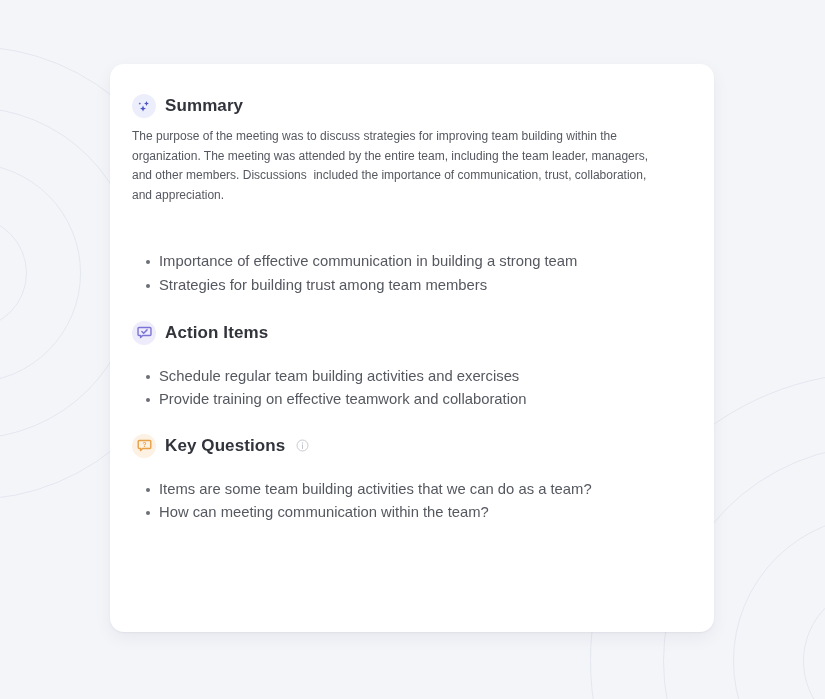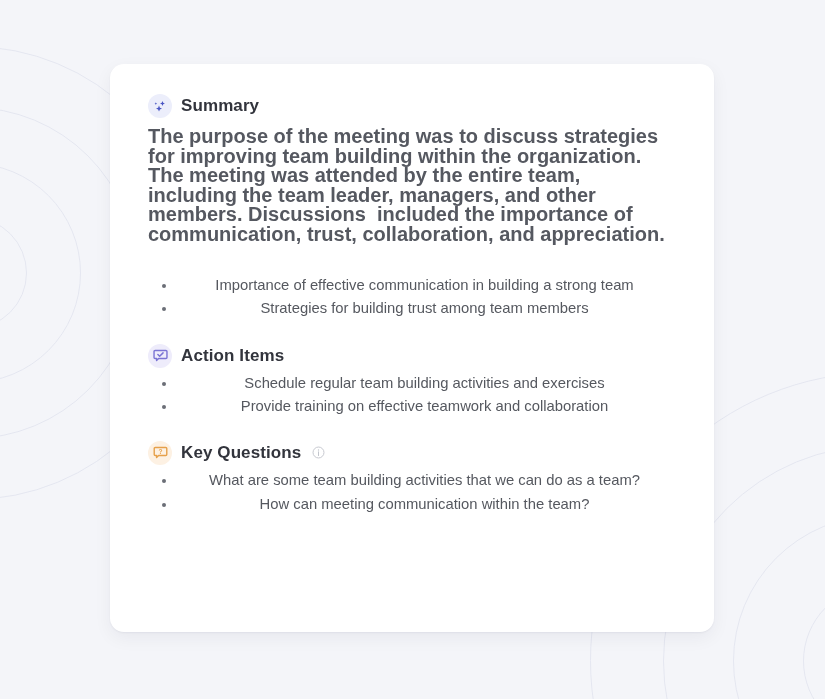--- a/index.html
+++ b/index.html
@@ -45,21 +45,21 @@
     position: absolute;
     left: 110px;
     top: 64px;
     width: 604px;
     height: 568px;
     background: #ffffff;
     border-radius: 14px;
     box-shadow: 0 1px 2px rgba(23, 26, 51, .05),
                 0 6px 18px rgba(23, 26, 51, .055);
     box-sizing: border-box;
-    padding: 30px 40px 0 38px;
+    padding: 30px 40px 0 22px;
   }
 
   .section { margin-bottom: 0; }
 
   .section-head {
     display: flex;
     align-items: center;
     gap: 9px;
   }
   .section-head h2 {
@@ -91,34 +91,32 @@
     height: 13px;
     margin-left: 2px;
     display: inline-flex;
     align-items: center;
     justify-content: center;
     flex: 0 0 13px;
   }
 
   .paragraph {
     margin: 9px 0 0 0;
-    font-size: 20px;
+    font-size: 12px;
     line-height: 19.6px;
     color: #555860;
     max-width: 525px;
     white-space: pre-wrap;
-    font-weight: bold;
   }
 
   ul.bullets {
-    margin: 6px 0 0 0;
+    margin: 22px 0 0 0;
     padding: 0 0 0 27px;
     list-style: none;
     max-width: 533px;
-    text-align: center;
   }
   ul.bullets li {
     position: relative;
     font-size: 14.8px;
     line-height: 19.6px;
     color: #55585f;
     margin-bottom: 4px;
   }
   ul.bullets li:last-child { margin-bottom: 0; }
   ul.bullets li::before {
@@ -206,18 +204,18 @@
       <h2>Key Questions</h2>
       <span class="info-icon">
         <svg width="13" height="13" viewBox="0 0 14 14" aria-hidden="true">
           <circle cx="7" cy="7" r="5.9" fill="none" stroke="#c2c5cc" stroke-width="1"></circle>
           <circle cx="7" cy="4.3" r=".75" fill="#c2c5cc"></circle>
           <path d="M7 6.2v4.0" stroke="#c2c5cc" stroke-width="1.1" stroke-linecap="round"></path>
         </svg>
       </span>
     </div>
     <ul class="bullets">
-      <li>What are some team building activities that we can do as a team?</li>
+      <li>Items are some team building activities that we can do as a team?</li>
       <li>How can meeting communication within the team?</li>
     </ul>
   </div>
 
 </div>
 
 </body></html>

